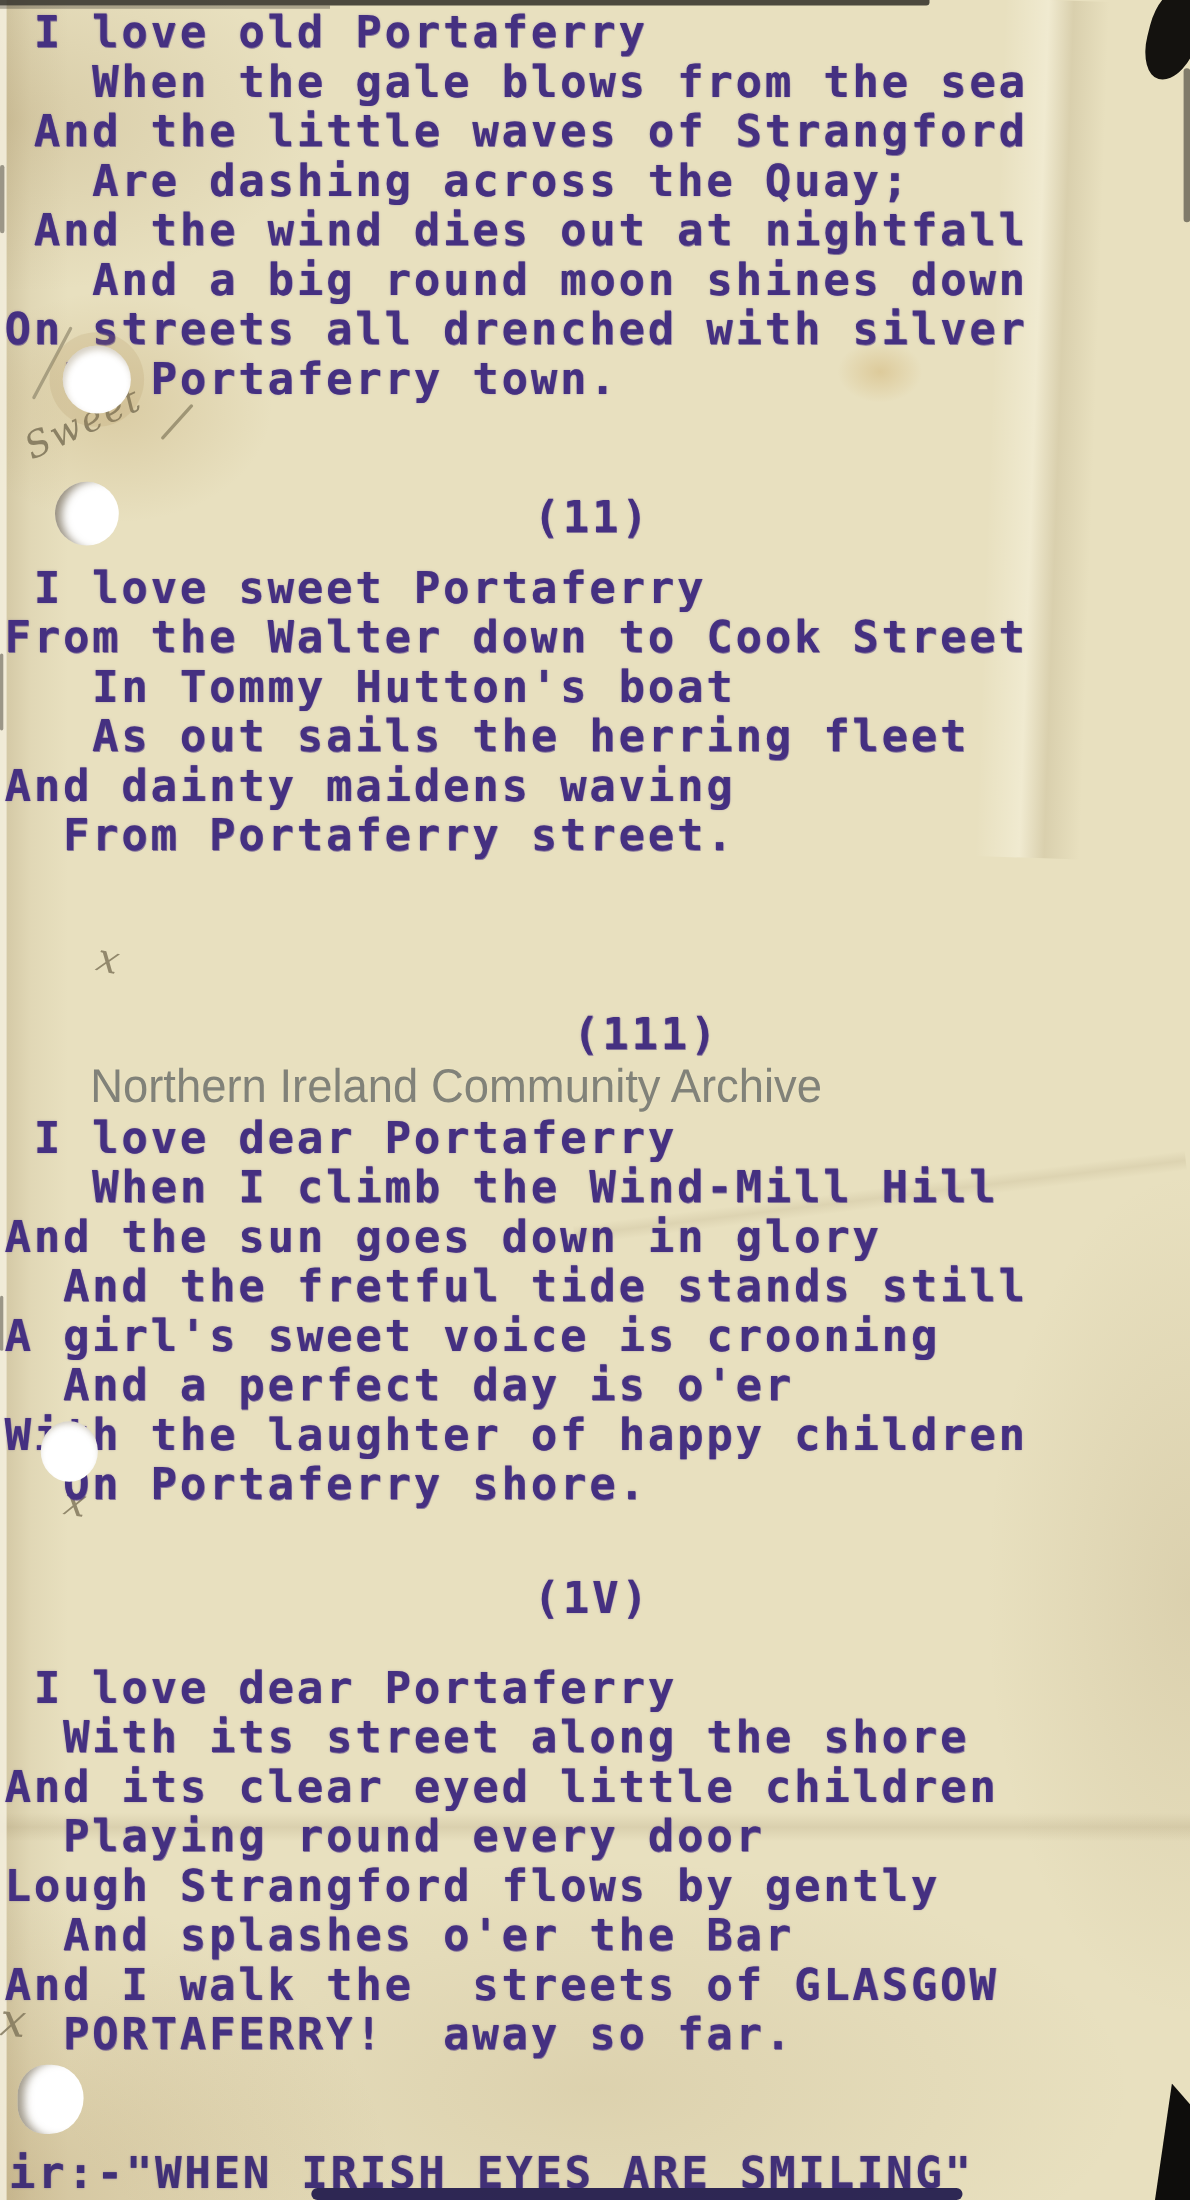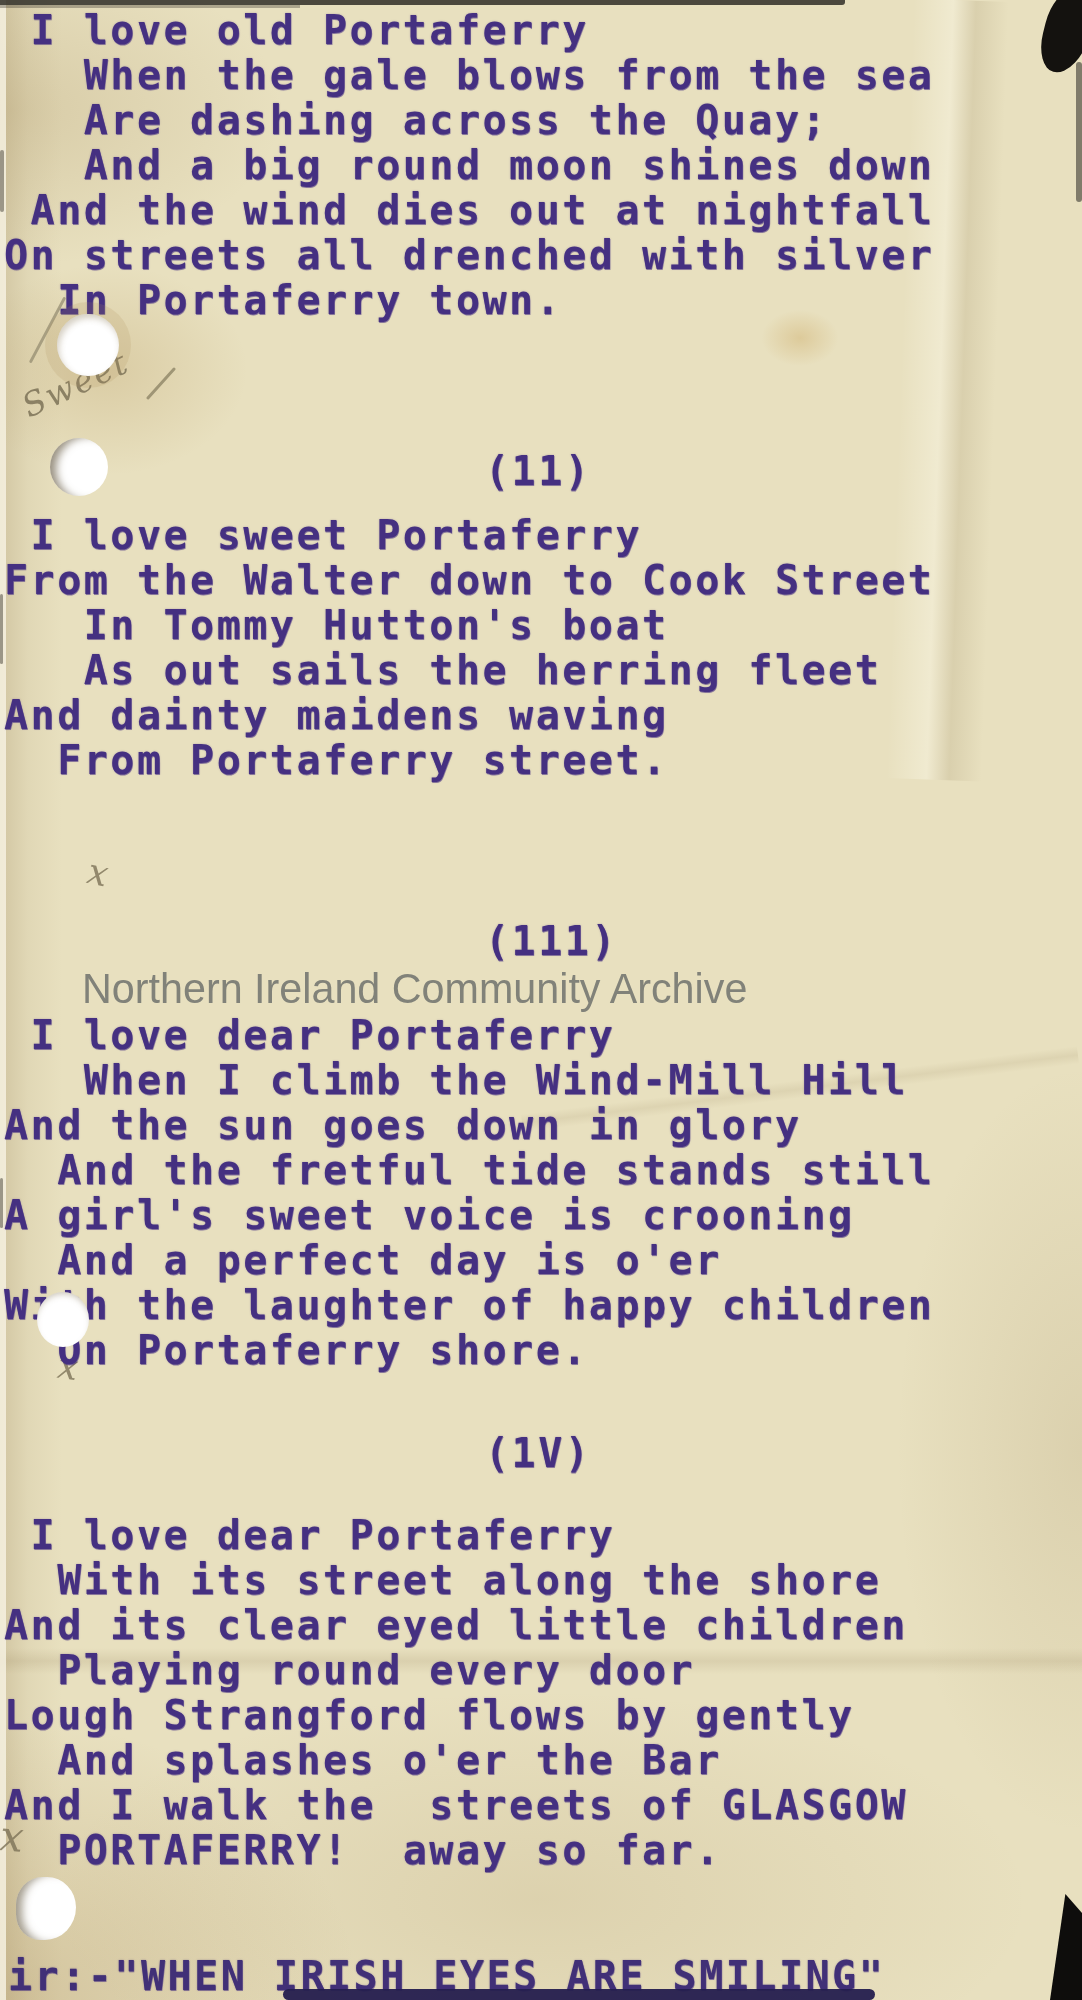--- a/index.html
+++ b/index.html
@@ -24,21 +24,21 @@
     font-size:40px; font-weight:bold; letter-spacing:2.5px;
     color:#453081;
     text-shadow:0.5px 0.5px 0 rgba(69,48,129,0.55), 0 0 2px rgba(69,48,129,0.35);
   }
   .s1{top:8px;} .s2{top:513px;} .s3{top:1013px;} .s4{top:1513px;}
   .header{
     position:absolute; left:485px; z-index:10; white-space:pre;
     font-size:40px; font-weight:bold; letter-spacing:2.5px; color:#453081;
     text-shadow:0.5px 0.5px 0 rgba(69,48,129,0.55), 0 0 2px rgba(69,48,129,0.35);
   }
-  .h2{top:420px;margin-top:28px;} .h3{top:918px;} .h4{top:1430px;}
+  .h2{top:420px;margin-top:28px;} .h3{top:918px;margin-left:36px;} .h4{top:1430px;}
   .footer{
     position:absolute; left:8px; top:1953px; z-index:10; white-space:pre;
     font-size:40px; font-weight:bold; letter-spacing:2.5px; color:#413077;
     text-shadow:0.5px 0.5px 0 rgba(69,48,129,0.55), 0 0 2px rgba(60,42,120,0.4);
   }
   .air-title{border-bottom:4px solid #392a6e; padding-bottom:1px;}
   .smear{position:absolute; left:283px; top:1989px; width:592px; height:11px;
     background:#241d4e; border-radius:6px; z-index:12; opacity:0.95;}
   
   .watermark{
@@ -110,23 +110,24 @@
   <div class="pencil sweet">Sweet</div>
   <div class="sweet-flourish"></div>
   <div class="pencil-slash"></div>
   <div class="pencil xmark x1">x</div>
   <div class="pencil xmark x2">x</div>
   <div class="pencil xmark x3">x</div>
 
   <div class="stanza s1">
       <div class="line"> I love old Portaferry</div>
       <div class="line">   When the gale blows from the sea</div>
+      <div class="line"> And the little waves of Strangford</div>
       <div class="line">   Are dashing across the Quay;</div>
+      <div class="line"> And the wind dies out at nightfall</div>
       <div class="line">   And a big round moon shines down</div>
-      <div class="line"> And the wind dies out at nightfall</div>
       <div class="line">On streets all drenched with silver</div>
       <div class="line">  In Portaferry town.</div>
     </div>
 
   <div class="header h2">(11)</div>
   <div class="stanza s2">
       <div class="line"> I love sweet Portaferry</div>
       <div class="line">From the Walter down to Cook Street</div>
       <div class="line">   In Tommy Hutton's boat</div>
       <div class="line">   As out sails the herring fleet</div>

